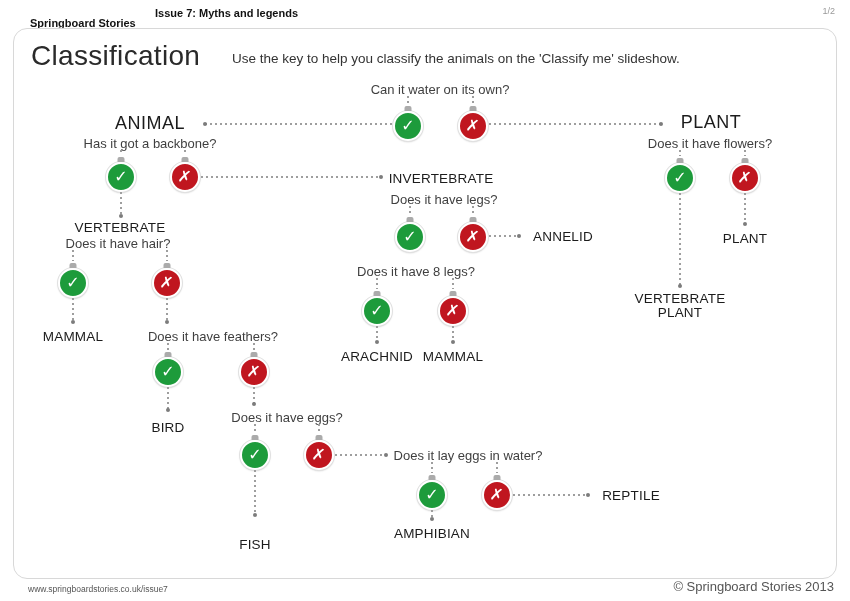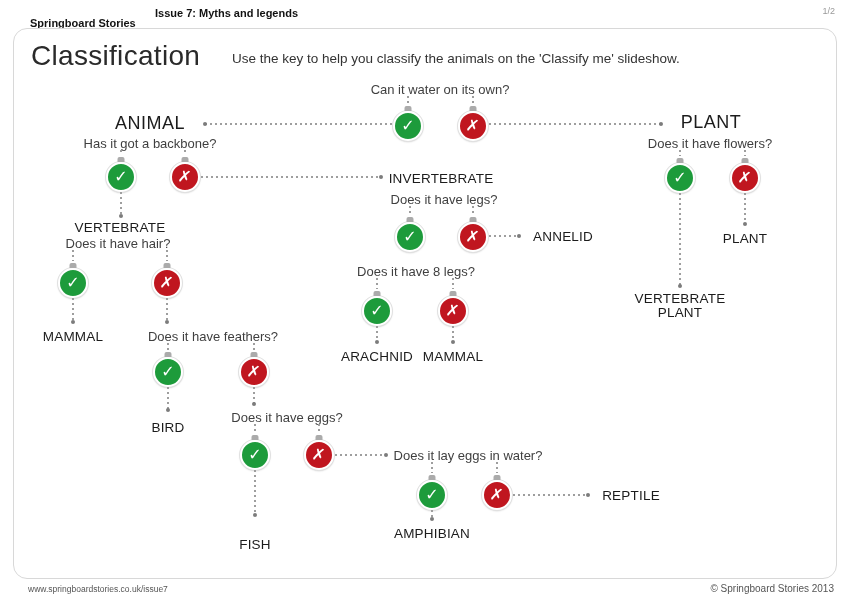--- a/index.html
+++ b/index.html
@@ -38,21 +38,21 @@
   .icon.no{background:#c0161f;}
   .icon.no em{font-style:normal;display:block;transform:rotate(8deg);}
   
   .line{position:absolute;pointer-events:none;}
   .line.h{height:2px;background:repeating-linear-gradient(90deg,#9e9e9e 0 1.6px,transparent 1.6px 5px);}
   .line.v{width:2px;background:repeating-linear-gradient(180deg,#9e9e9e 0 1.6px,transparent 1.6px 5px);}
   .cdot{position:absolute;width:4px;height:4px;border-radius:50%;background:#7c7c7c;
         transform:translate(-50%,-50%);pointer-events:none;}
   
   .ftr-url{position:absolute;left:28px;bottom:7px;font-size:8.5px;color:#555;}
-  .ftr-copy{position:absolute;right:16px;bottom:7px;font-size:10px;color:#555;}
+  .ftr-copy{position:absolute;right:16px;bottom:7px;font-size:13px;color:#555;}
 </style>
 </head>
 <body>
 
 <div class="hdr-brand">Springboard Stories</div>
 <div class="hdr-issue">Issue 7: Myths and legends</div>
 <div class="hdr-page">1/2</div>
 
 <div class="sheet"></div>
 <div class="title">Classification</div>

